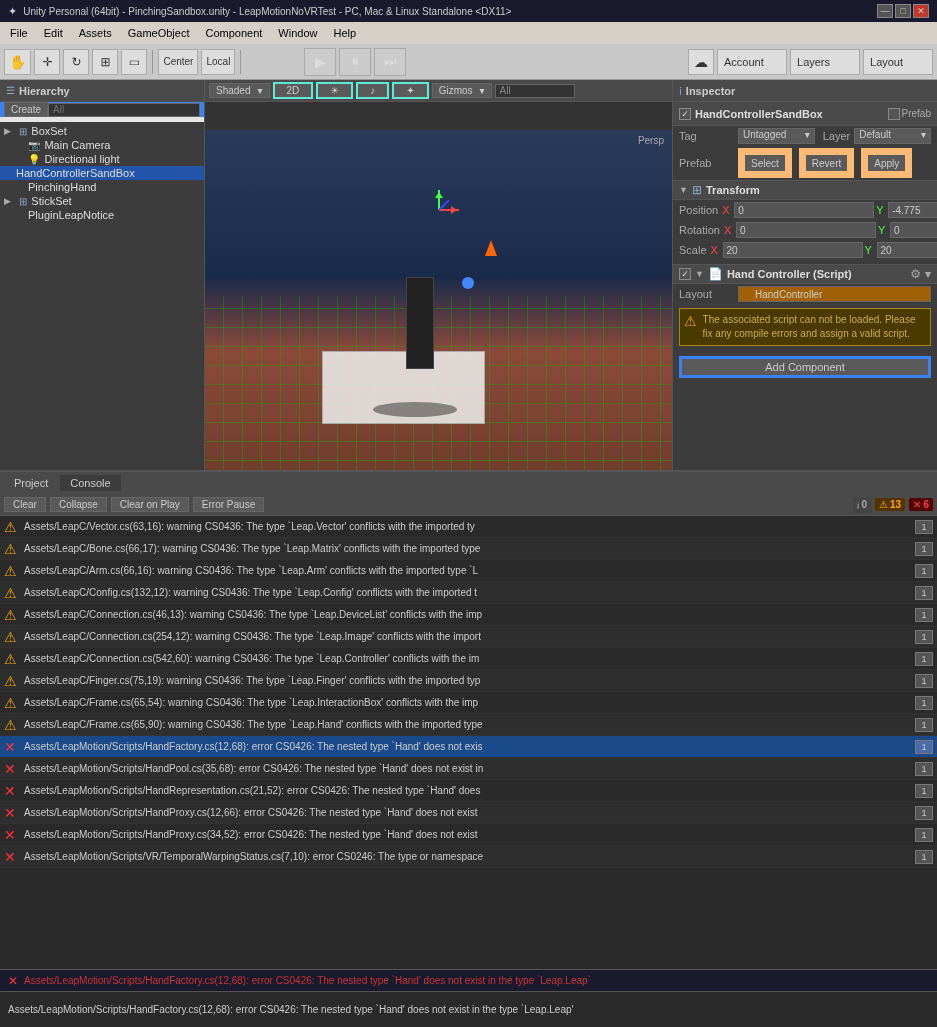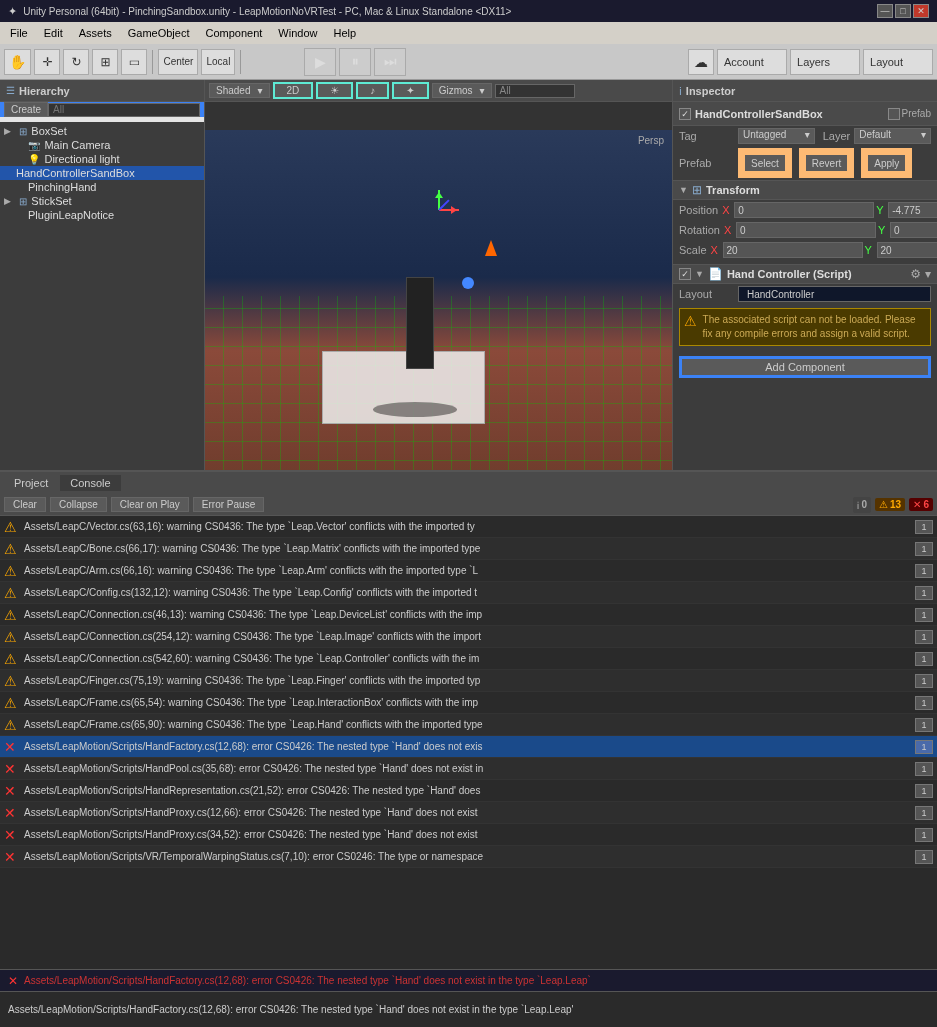--- a/index.html
+++ b/index.html
@@ -61,21 +61,21 @@
     .section-header { background: #4a4a4a; height: 20px; display: flex; align-items: center; padding: 0 6px; gap: 4px; border-top: 1px solid #555; border-bottom: 1px solid #555; cursor: pointer; }
     .section-icon { color: #88aacc; font-size: 12px; }
     .section-title { color: #ddd; font-weight: bold; font-size: 11px; }
     .xyz-row { display: flex; align-items: center; padding: 2px 6px; gap: 4px; }
     .xyz-label { color: #aaa; width: 55px; font-size: 11px; }
     .xyz-field { display: flex; align-items: center; gap: 2px; flex: 1; }
     .xyz-key { color: #ccc; font-size: 11px; width: 10px; }
     .xyz-input { background: #555; border: 1px solid #666; height: 16px; flex: 1; padding: 0 3px; font-size: 10px; color: #ccc; }
     .script-row { display: flex; align-items: center; padding: 2px 6px; gap: 4px; }
     .script-label { color: #aaa; width: 55px; font-size: 11px; }
-    .script-value { background: #0f172a; border: 1px solid #666; height: 16px; flex: 1; padding: 0 8px; font-size: 10px; color: #ccc; display: flex; align-items: center; }
+    .script-value { background: #a16207; border: 1px solid #666; height: 16px; flex: 1; padding: 0 16px; font-size: 10px; color: #ccc; display: flex; align-items: center; }
     .warning-box { background: #4a3a00; border: 1px solid #aa8800; margin: 4px 6px; padding: 4px; display: flex; gap: 6px; }
     .warning-icon { color: #ffaa00; font-size: 14px; flex-shrink: 0; }
     .warning-text { color: #ccaa55; font-size: 10px; line-height: 1.4; }
     .add-component-btn { background: #5a5a5a; border: 3px solid #3b82f6; height: 22px; margin: 6px; display: flex; align-items: center; justify-content: center; cursor: pointer; font-size: 11px; color: #ccc; }
     
     
     #bottom-panels { height: calc(1027px - 80px - 390px); display: flex; flex-direction: column; border-top: 2px solid #555; }
     #console-tabs { background: #4a4a4a; height: 22px; display: flex; align-items: center; padding: 0 4px; gap: 2px; }
     .console-tab { padding: 2px 10px; font-size: 11px; color: #ccc; cursor: pointer; }
     .console-tab.active { background: #3c3c3c; }

